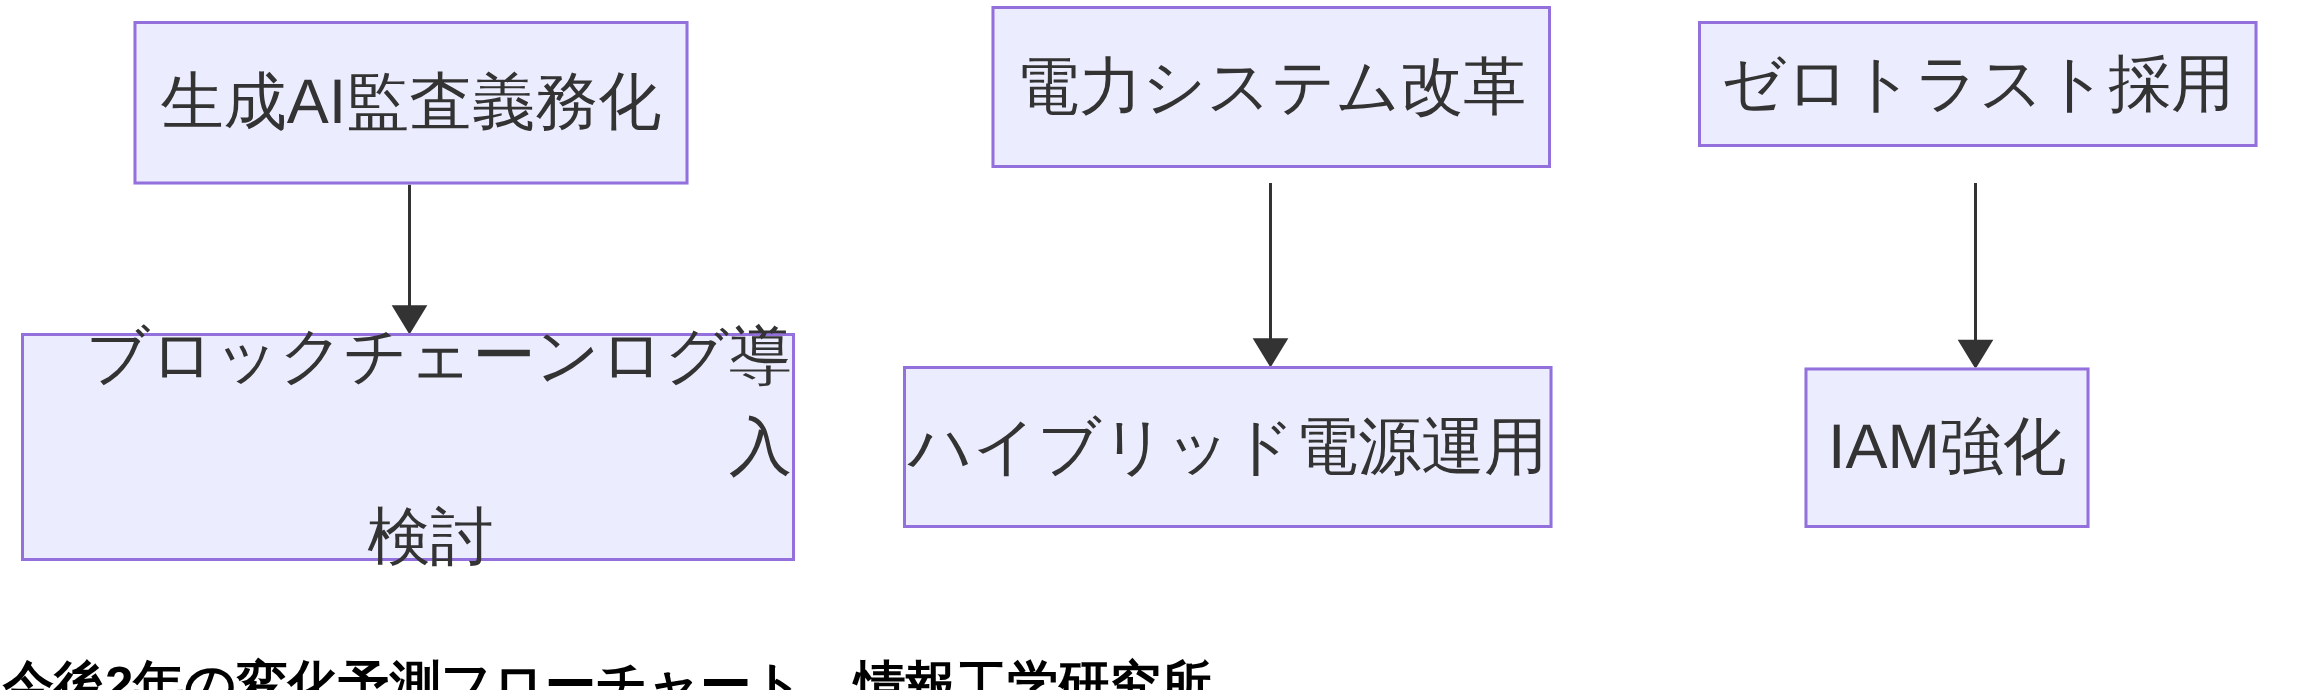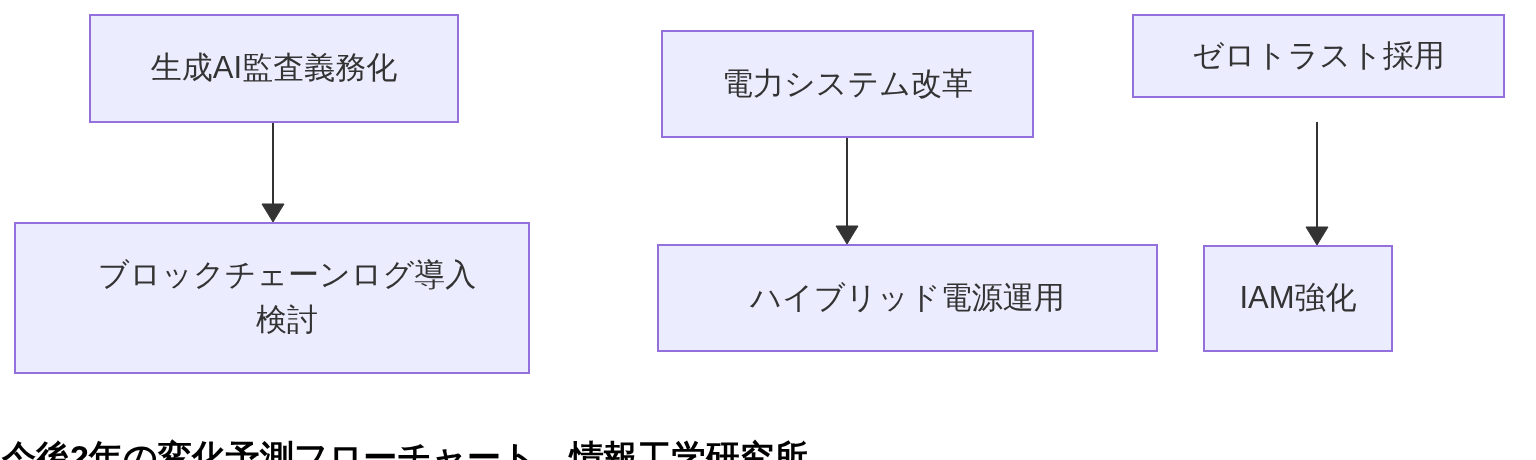--- a/index.html
+++ b/index.html
@@ -24,31 +24,31 @@
   }
   .node {
     position: absolute;
     background: var(--node-fill);
     border: 2px solid var(--node-border);
     color: var(--node-text);
     display: flex;
     flex-direction: column;
     align-items: center;
     justify-content: center;
-    text-align: left;
-    font-size: 31px;
+    text-align: right;
+    font-size: 42px;
     line-height: 1.45;
   }
   .node span { display: block; }
   
   .node-a1 { left: 89px;   top: 14px;  width: 370px; height: 109px; }
   .node-a2 { left: 14px;   top: 222px; width: 516px; height: 152px; padding-left: 30px; }
   
-  .node-b1 { left: 661px;  top: 30px;  width: 373px; height: 108px; }
-  .node-b2 { left: 657px;  top: 244px; width: 501px; height: 108px; }
+  .node-b1 { left: 661px;  top: 4px;  width: 373px; height: 108px; }
+  .node-b2 { left: 602px;  top: 244px; width: 433px; height: 108px; }
   
   .node-c1 { left: 1132px; top: 14px;  width: 373px; height: 84px; }
   .node-c2 { left: 1203px; top: 245px; width: 190px; height: 107px; }
 
   .edges {
     position: absolute;
     left: 0; top: 0;
     width: 1536px; height: 460px;
     pointer-events: none;
   }

